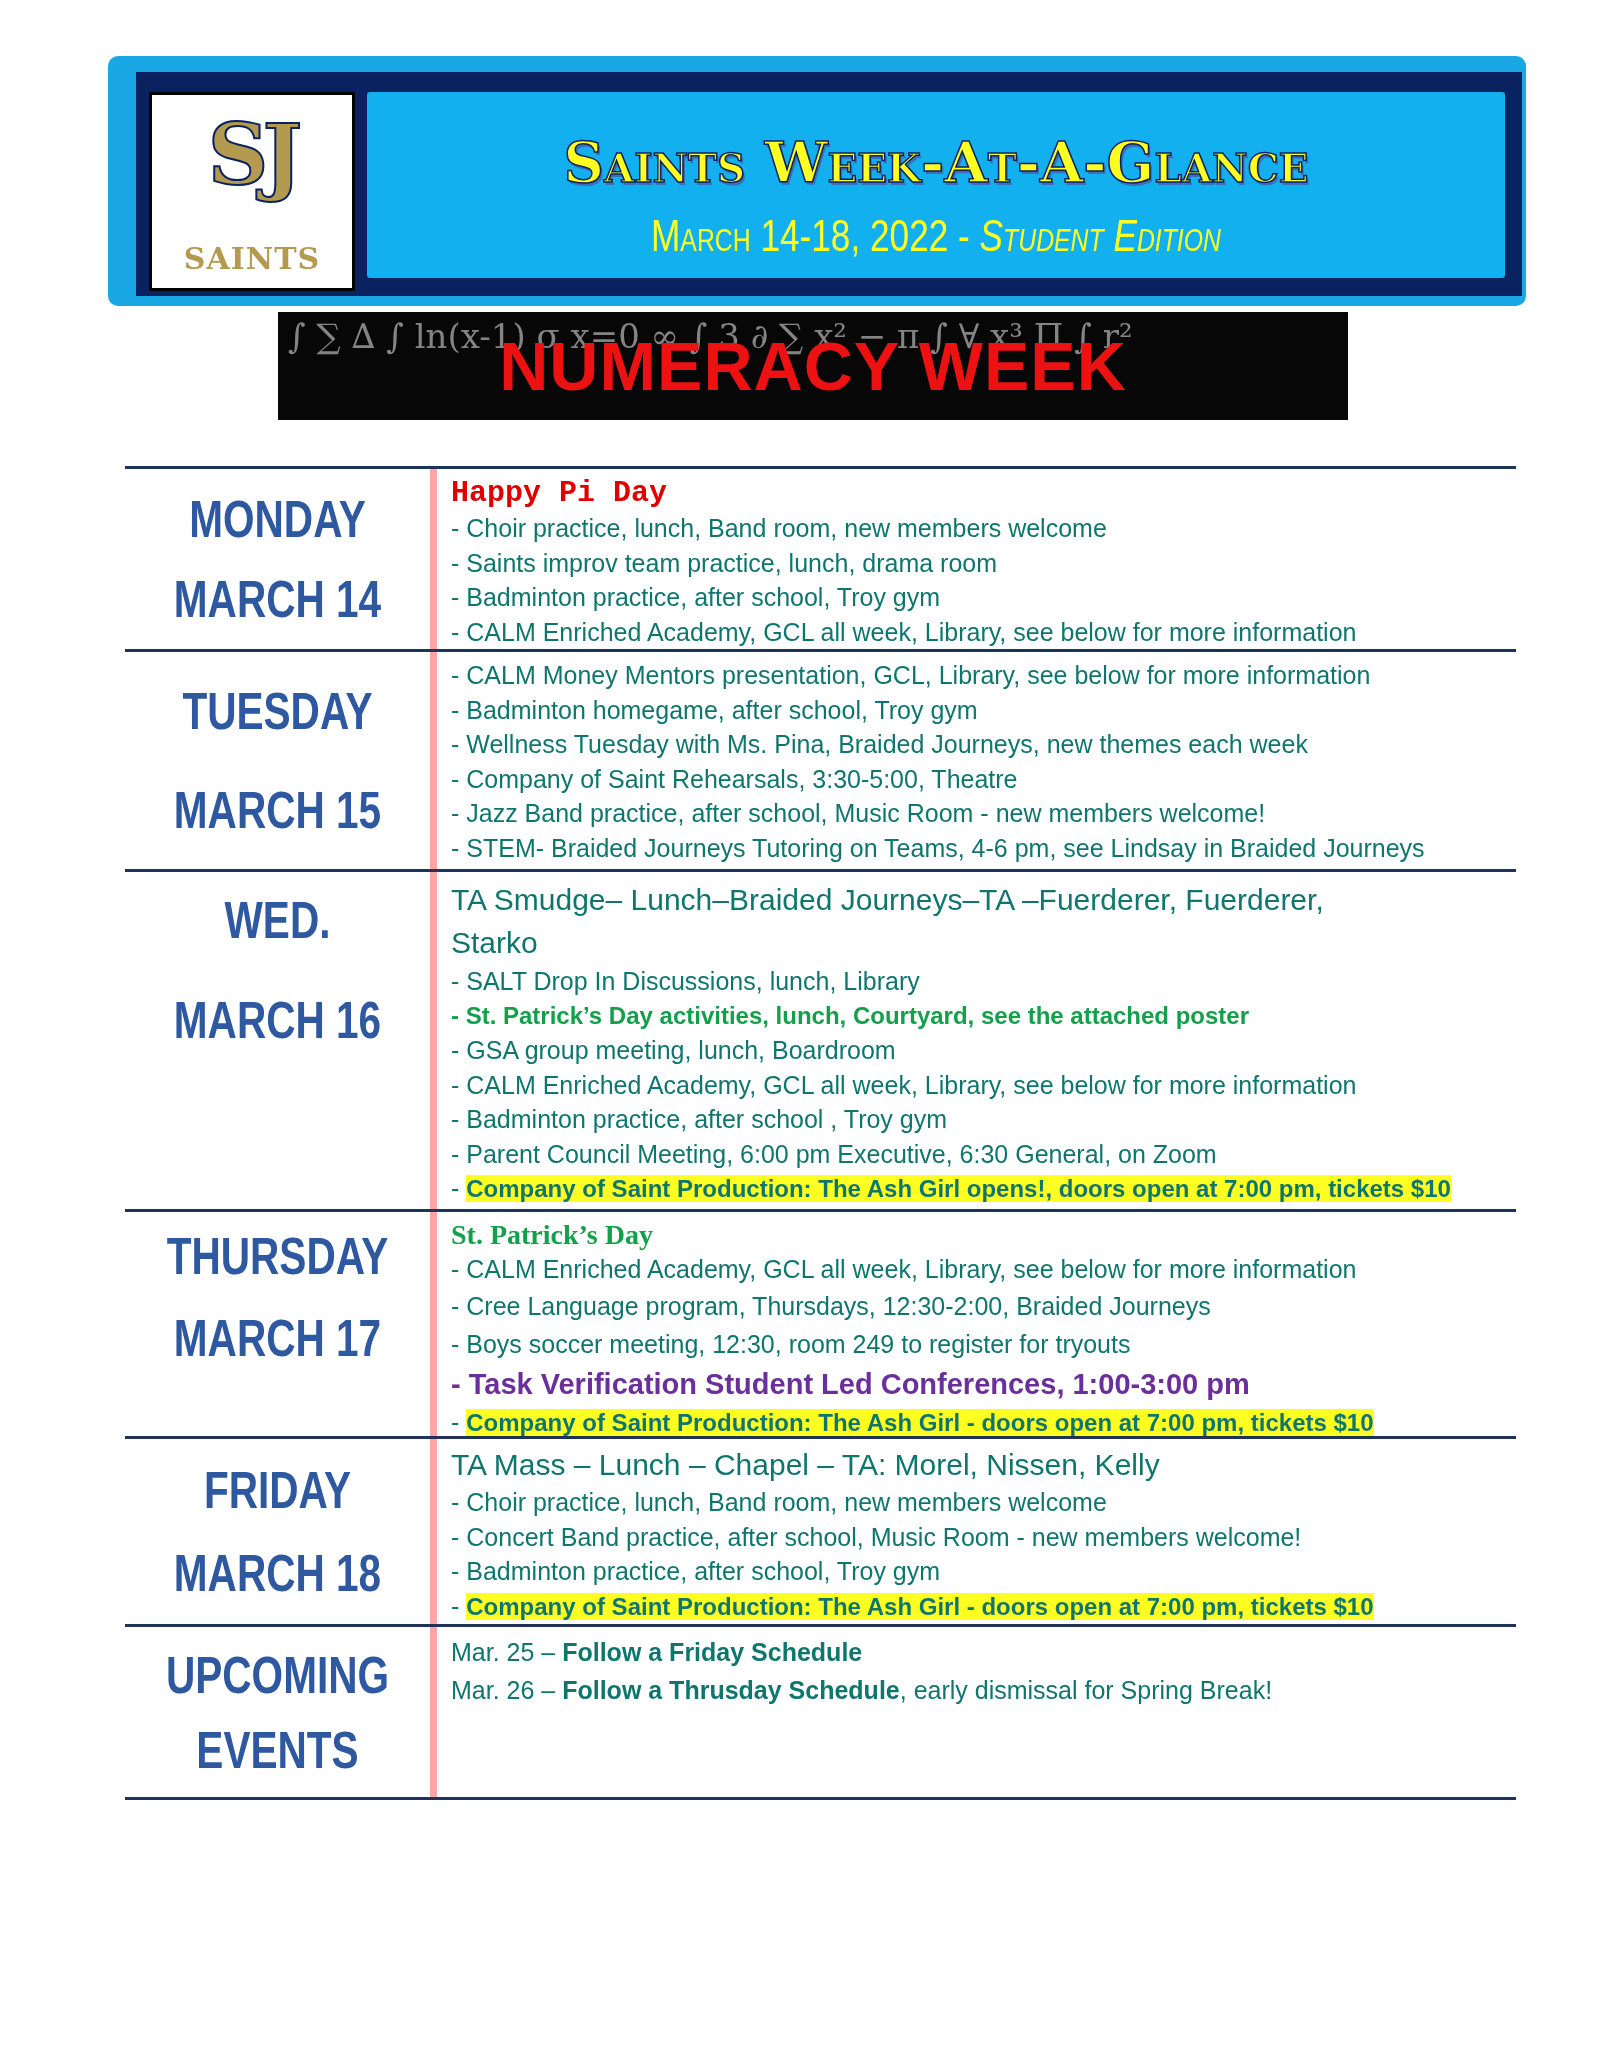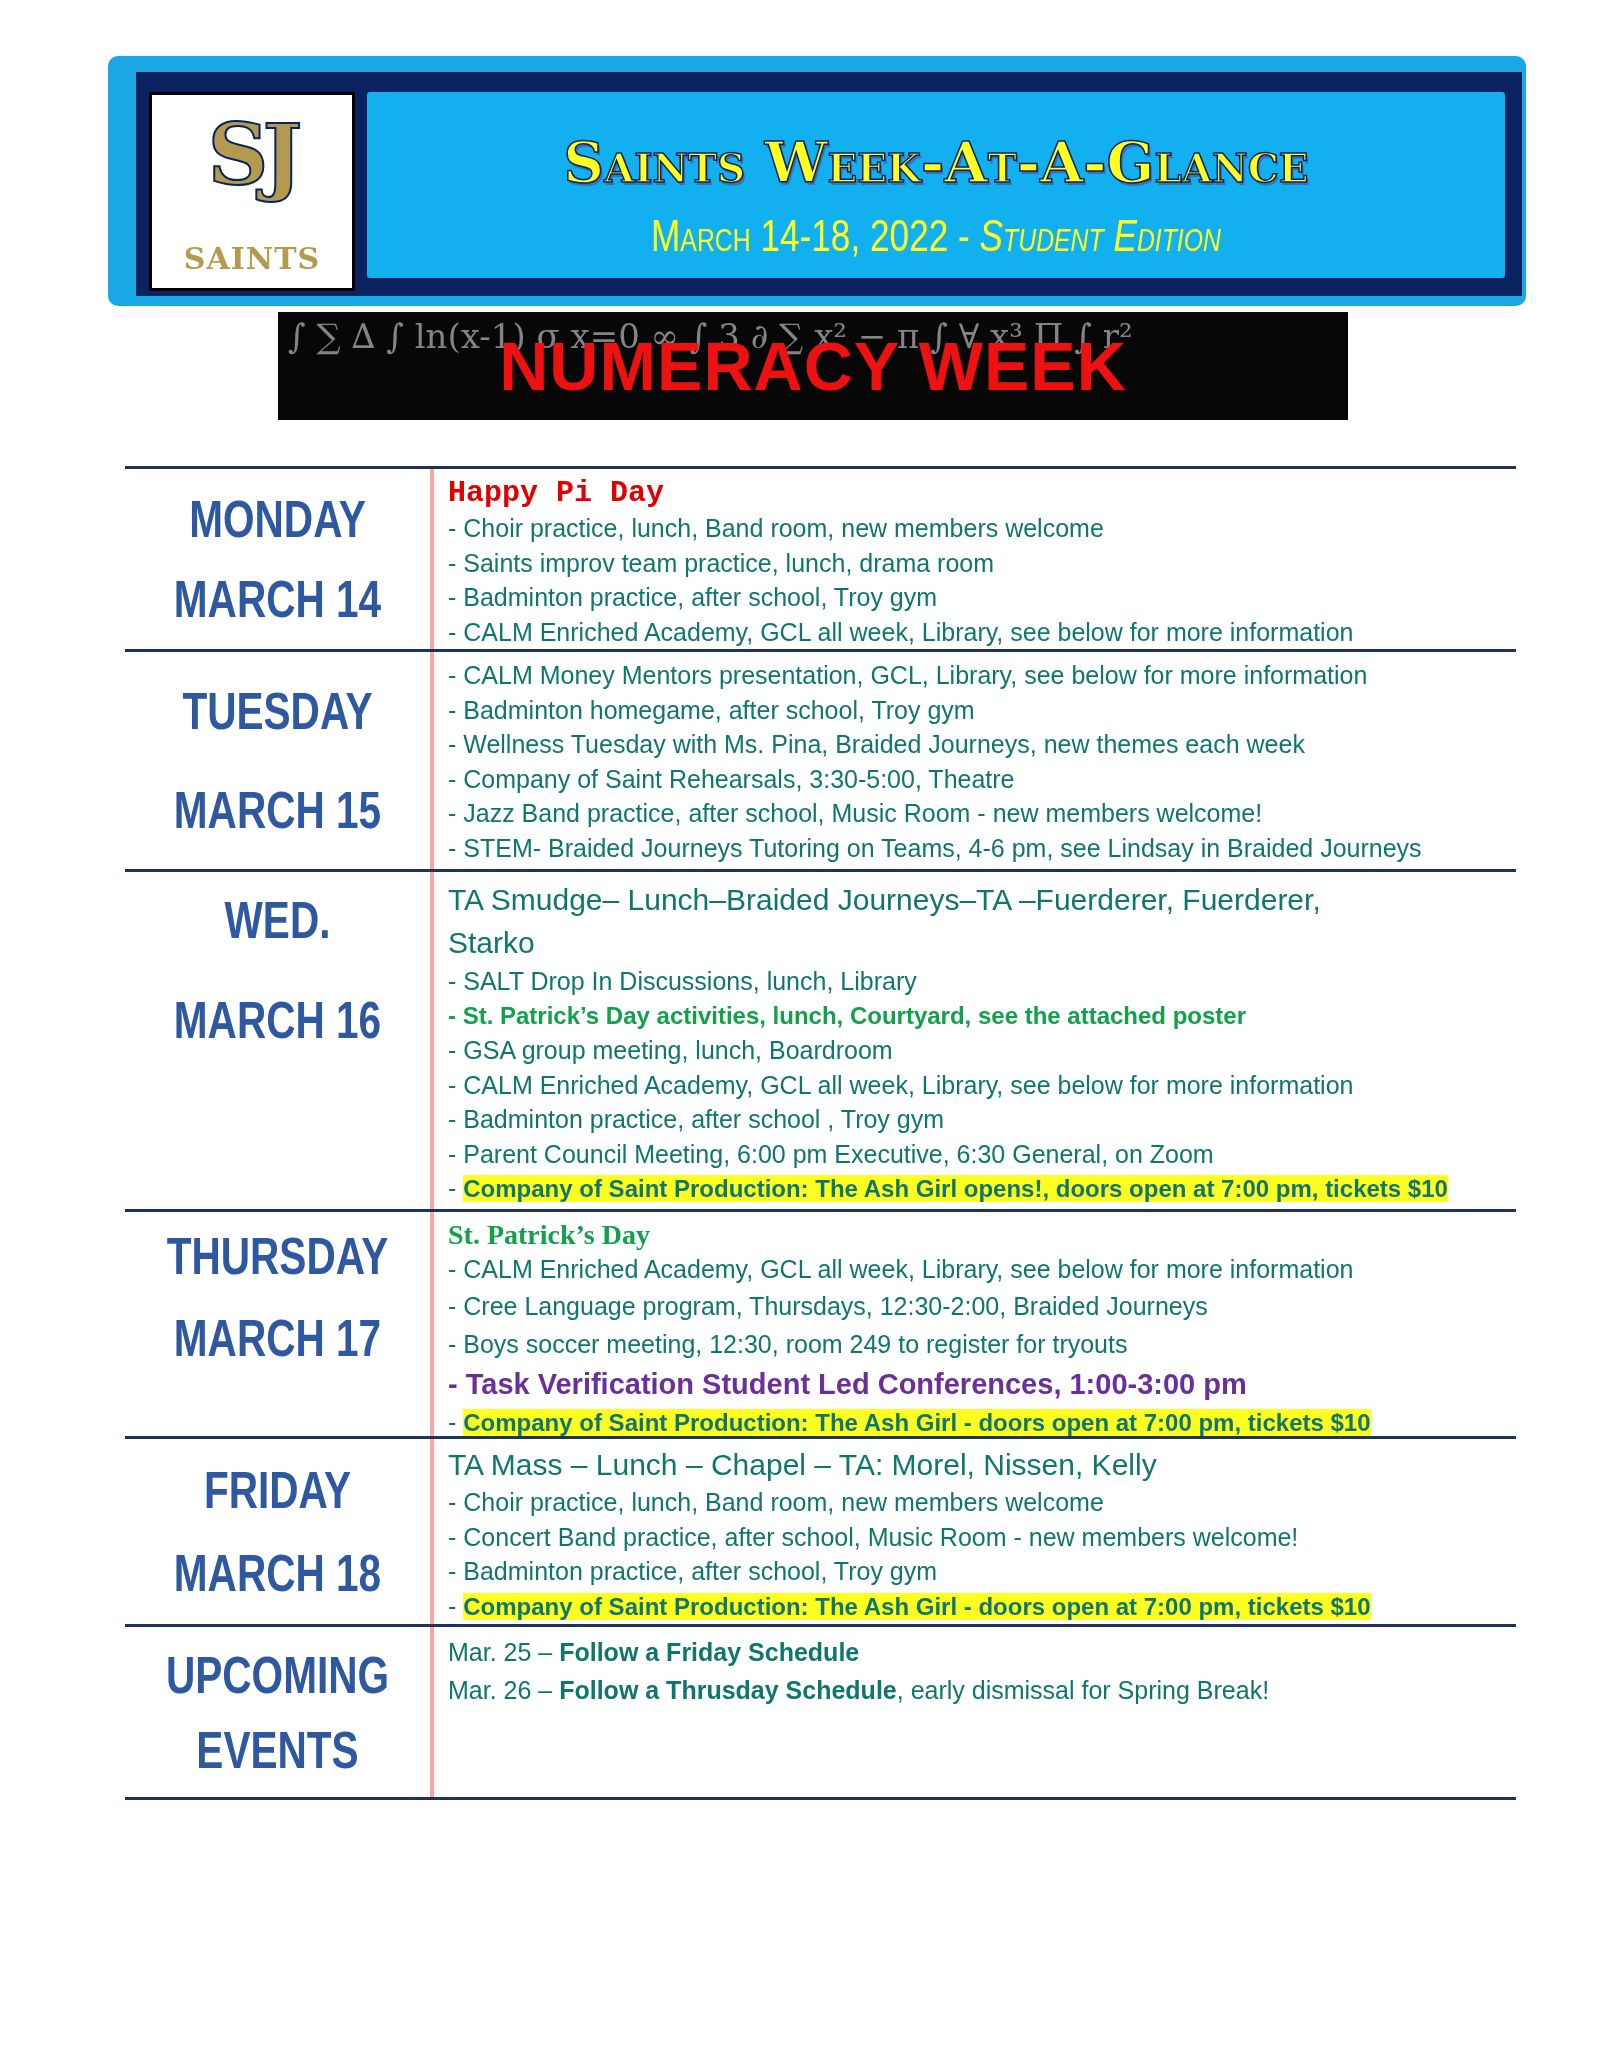--- a/index.html
+++ b/index.html
@@ -58,21 +58,21 @@
   .banner-text {
     position:absolute; left:0; right:0; top:16px; text-align:center;
     font-family:"Liberation Sans", sans-serif; font-weight:bold; font-size:68px; line-height:76px;
     color:#ee1111; letter-spacing:1px;
   }
   
   .tbl { position:absolute; left:125px; top:466px; width:1391px; }
   .row { position:relative; border-top:3px solid #1f3358; display:flex; }
   .row.last { border-bottom:3px solid #1f3358; }
   .day-col {
-    width:305px; border-right:4px solid #fca5a5; text-align:center; display:flex;
+    width:305px; border-right:7px solid #fca5a5; text-align:center; display:flex;
     flex-direction:column; justify-content:space-around; padding:10px 0;
   }
   .day-name, .day-date {
     font-family:"Liberation Sans Narrow","Liberation Sans", sans-serif; font-weight:bold;
     color:#2e58a0; font-size:52px; line-height:60px; transform:scaleX(0.78);
   }
   .content-col { flex:1; padding:6px 0 4px 14px; }
   .line { font-size:25px; line-height:34.5px; color:#0f766e; white-space:nowrap; }
   .line.red-head { color:#e00000; font-family:Liberation Mono, monospace; font-weight:bold; font-size:30px; line-height:36px; }
   .line.green-head { color:#13a04a; font-family:"Liberation Serif", serif; font-weight:bold; font-size:28px; line-height:34px; }

